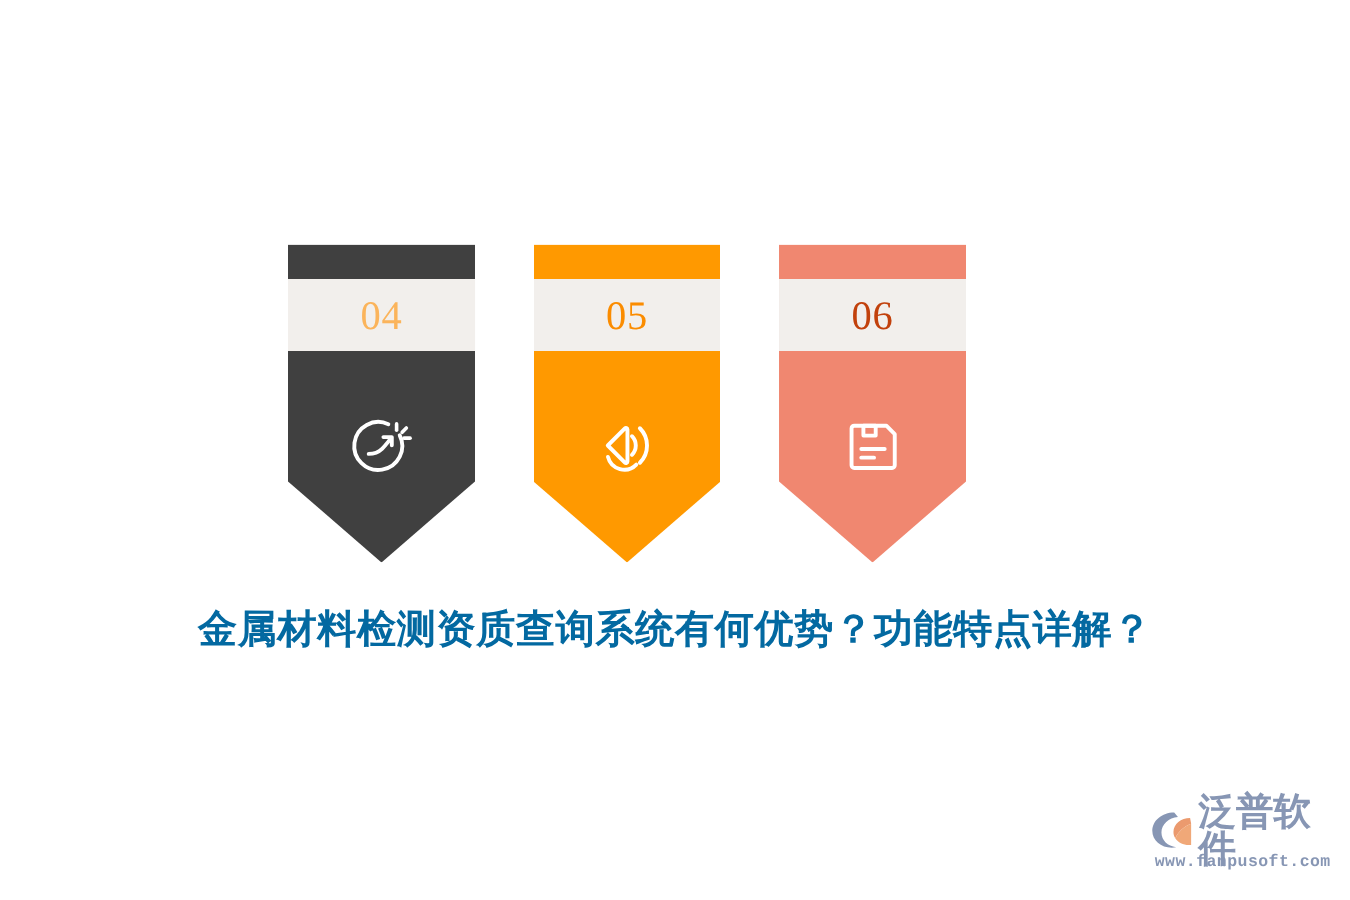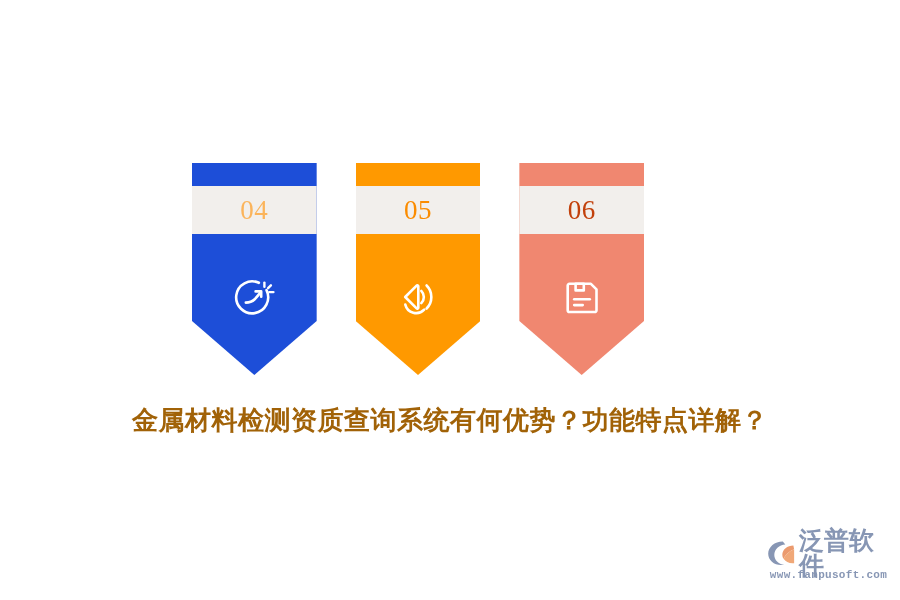--- a/index.html
+++ b/index.html
@@ -130,21 +130,21 @@
     padding-left: 1px;
   }
 </style>
 </head>
 <body style="background: rgb(255, 255, 255);">
 
 <div id="stage">
 
   <div class="banner-row">
 
-    <div class="banner" style="background:#1d4ed8;">
+    <div class="banner" style="background:#404040;">
       <div class="banner-band" style="background: rgb(242, 239, 236);">
         <span class="banner-num" style="color:#fbb45b;">04</span>
       </div>
       <div class="banner-icon">
         <svg viewBox="0 0 52 52" fill="none" xmlns="http://www.w3.org/2000/svg">
           <path d="M38.5 19.2a16 16 0 1 1-7.6-7.4" stroke="#ffffff" stroke-width="2.6" stroke-linecap="round"></path>
           <path d="M17.8 31.6c3.6 0 6.6-1.2 8.9-3.4 2.2-2.1 4-4.6 5.6-6.5" stroke="#ffffff" stroke-width="2.6" stroke-linecap="round" stroke-linejoin="round"></path>
           <path d="M27.6 20.4h5.6v5.4" stroke="#ffffff" stroke-width="2.6" stroke-linecap="round" stroke-linejoin="round"></path>
           <path d="M36.4 11.6v4.2" stroke="#ffffff" stroke-width="2.4" stroke-linecap="round"></path>
           <path d="M42.9 14.3l-2.8 2.9" stroke="#ffffff" stroke-width="2.4" stroke-linecap="round"></path>
@@ -176,21 +176,21 @@
           <path d="M13.5 12.8h21.4l5.6 5.6v20.8a1.8 1.8 0 0 1-1.8 1.8H13.5a1.8 1.8 0 0 1-1.8-1.8V14.6a1.8 1.8 0 0 1 1.8-1.8z" stroke="#ffffff" stroke-width="2.6" stroke-linejoin="round"></path>
           <path d="M19.6 12.8h8.2v6.6h-8.2v-6.6z" stroke="#ffffff" stroke-width="2.6" stroke-linejoin="round"></path>
           <path d="M18.2 28.3h15.6" stroke="#ffffff" stroke-width="2.6" stroke-linecap="round"></path>
           <path d="M18.2 34.1h8.5" stroke="#ffffff" stroke-width="2.6" stroke-linecap="round"></path>
         </svg>
       </div>
     </div>
 
   </div>
 
-  <div class="headline" style="color: #a16207;">金属材料检测资质查询系统有何优势？功能特点详解？</div>
+  <div class="headline" style="color: #0369a1;">金属材料检测资质查询系统有何优势？功能特点详解？</div>
 
   <div class="logo">
     <div class="logo-top">
       <span class="logo-mark">
         <svg viewBox="0 0 30 28" fill="none" xmlns="http://www.w3.org/2000/svg">
           <path d="M16.8 2.6C8.6 2.6 2.2 8.1 2.2 14.8c0 6.3 5.6 11.3 13 11.3 1 0 2-.1 2.9-.3-5.6-.6-9.8-4.7-9.8-9.8 0-5.5 4.9-10 11-10.4l-2.5-3z" fill="#8796b4"></path>
           <path d="M27.4 6.4c-6.1 0-11.1 4.1-11.1 9.3 0 1.5.4 2.9 1.2 4.1 2.2-4.6 6.2-8.1 10.6-9.6l-.7-3.8z" fill="#eb9a6e"></path>
           <path d="M28.1 10.2c-4.4 1.5-8.4 5-10.6 9.6 1.8 2.7 5.2 4.5 9 4.5h1.6V10.2z" fill="#f0a878"></path>
         </svg>
       </span>

